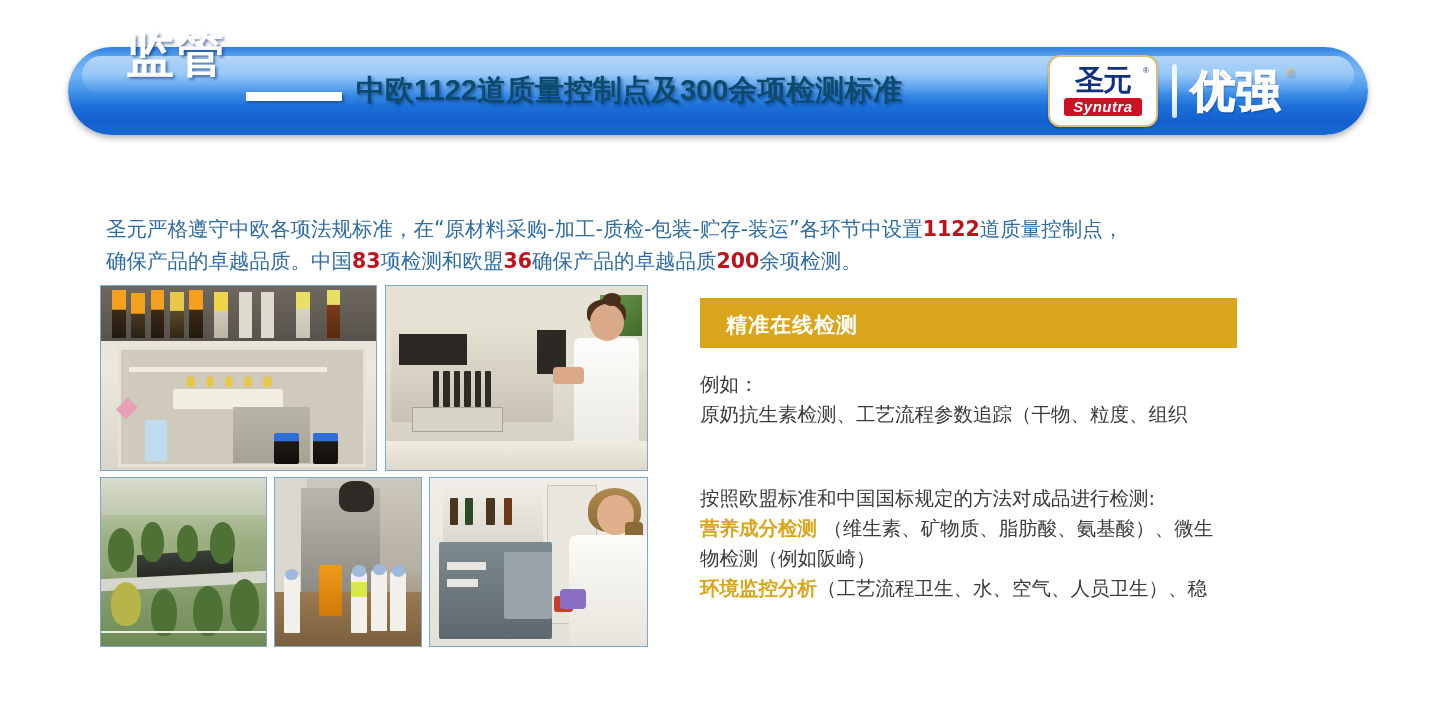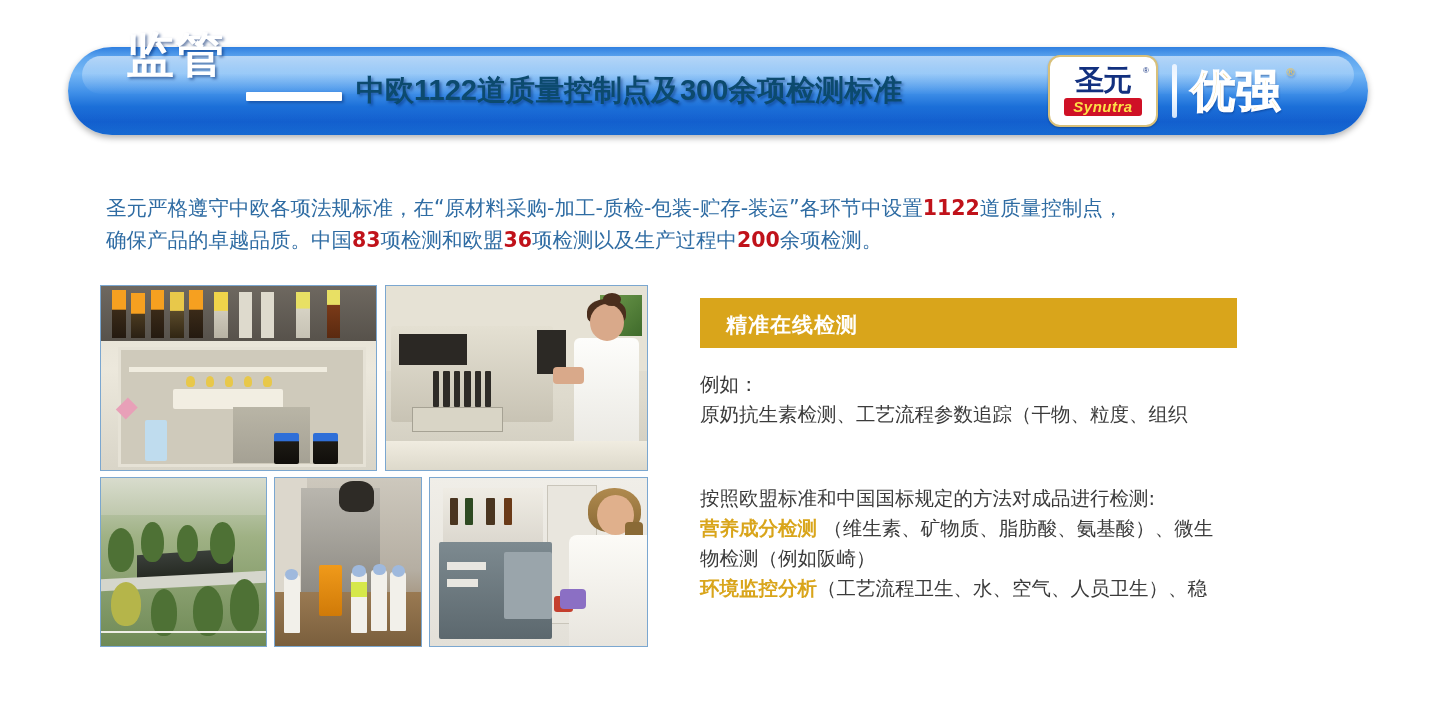--- a/index.html
+++ b/index.html
@@ -126,21 +126,21 @@
   .logo-reg {
     position: absolute;
     right: 7px;
     top: 9px;
     font-size: 8px;
     color: #12307f;
   }
   .logo-latin {
     margin-top: 3px;
     background: #cf1126;
-    color: #fde047;
+    color: #ffffff;
     font-size: 15px;
     font-weight: bold;
     font-style: italic;
     padding: 1px 9px 2px 9px;
     border-radius: 3px;
     line-height: 1.05;
     letter-spacing: 0.5px;
   }
   .logo-divider {
     width: 5px;
@@ -167,21 +167,21 @@
     font-size: 11px;
     -webkit-text-stroke: 0;
     color: #e8c463;
     font-weight: normal;
   }
 
   
   .lead {
     position: absolute;
     left: 106px;
-    top: 192px;
+    top: 213px;
     width: 1210px;
     font-size: 20.5px;
     line-height: 32px;
     color: #2f6ca3;
     font-family: "DejaVu Sans", sans-serif;
   }
   .lead b.num {
     color: #c0121a;
     font-weight: bold;
   }
@@ -327,21 +327,21 @@
   </div>
   <div class="logo-divider"></div>
   <div class="logo-tagline">
     <span data-bind="logo.tagline">优强</span>
     <span class="logo-tagline-reg" data-bind="logo.tagline_reg">®</span>
   </div>
 </div>
 
 <div class="lead">
   <span data-bind="lead.line1_a">圣元严格遵守中欧各项法规标准，在“原材料采购-加工-质检-包装-贮存-装运”各环节中设置</span><b class="num" data-bind="lead.num_1122">1122</b><span data-bind="lead.line1_b">道质量控制点，</span><br>
-  <span data-bind="lead.line2_a">确保产品的卓越品质。中国</span><b class="num" data-bind="lead.num_66">83</b><span data-bind="lead.line2_b">项检测和欧盟</span><b class="num" data-bind="lead.num_36">36</b><span data-bind="lead.line2_c">项检测以及生产过程中</span><b class="num" data-bind="lead.num_200">200</b><span data-bind="lead.line2_d">余项检测。</span>
+  <span data-bind="lead.line2_a">确保产品的卓越品质。中国</span><b class="num" data-bind="lead.num_66">83</b><span data-bind="lead.line2_b">项检测和欧盟</span><b class="num" data-bind="lead.num_36">36</b><span data-bind="lead.line2_c">确保产品的卓越品质</span><b class="num" data-bind="lead.num_200">200</b><span data-bind="lead.line2_d">余项检测。</span>
 </div>
 
 <div class="photos">
 
   <div class="ph ph-1">
     <div class="ph-inner p1-bg">
       <div class="p1-shelf"></div>
       <div class="p1-bottle" style="left:4%;  height:26%; bottom:72%;"></div>
       <div class="p1-bottle" style="left:11%; height:24%; bottom:72%; background:linear-gradient(to bottom,#f6a020 0%,#f6a020 45%,#4a3a20 47%,#2a2014 100%);"></div>
       <div class="p1-bottle" style="left:18%; height:26%; bottom:72%;"></div>

